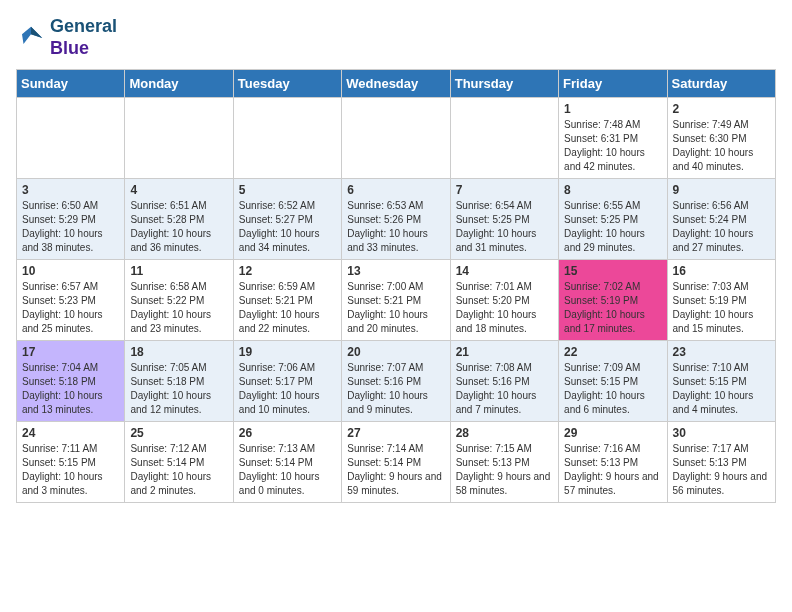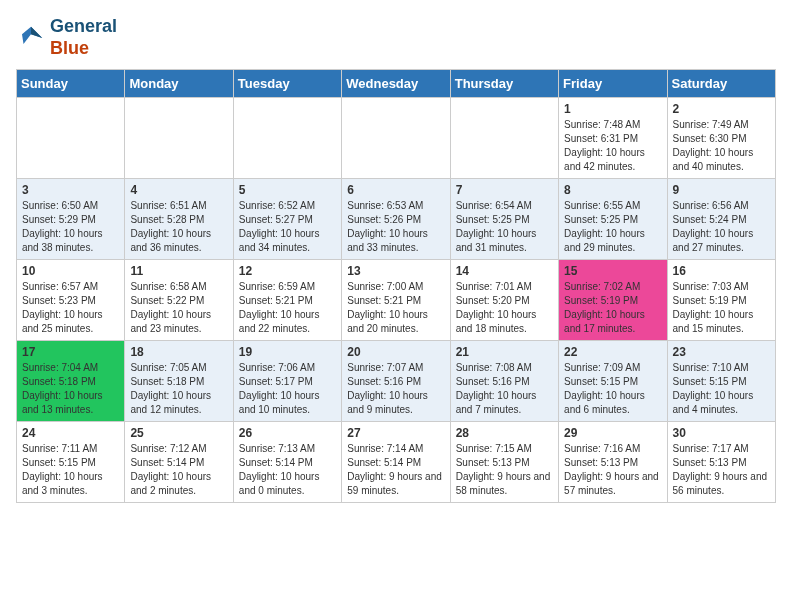--- a/index.html
+++ b/index.html
@@ -21,21 +21,21 @@
       align-items: center;
       gap: 4px;
     }
     .logo-text {
       font-size: 18px;
       font-weight: bold;
       color: #1a5276;
       line-height: 1.2;
     }
     .logo-text span {
-      color: #c2410c;
+      color: #4c1d95;
     }
     .logo-bird {
       width: 30px;
       height: 30px;
     }
     .title-block {
       text-align: right;
     }
     .month-title {
       font-size: 36px;
@@ -225,21 +225,21 @@
 Daylight: 10 hours and 17 minutes.</div>
         </td>
         <td style="background-color: rgb(255, 255, 255);">
           <span class="day-num">16</span>
           <div class="day-info">Sunrise: 7:03 AM
 Sunset: 5:19 PM
 Daylight: 10 hours and 15 minutes.</div>
         </td>
       </tr>
       <tr>
-        <td style="background-color: #22c55e;">
+        <td style="background-color: #c4b5fd;">
           <span class="day-num">17</span>
           <div class="day-info">Sunrise: 7:04 AM
 Sunset: 5:18 PM
 Daylight: 10 hours and 13 minutes.</div>
         </td>
         <td style="background-color: rgb(232, 240, 248);">
           <span class="day-num">18</span>
           <div class="day-info">Sunrise: 7:05 AM
 Sunset: 5:18 PM
 Daylight: 10 hours and 12 minutes.</div>

